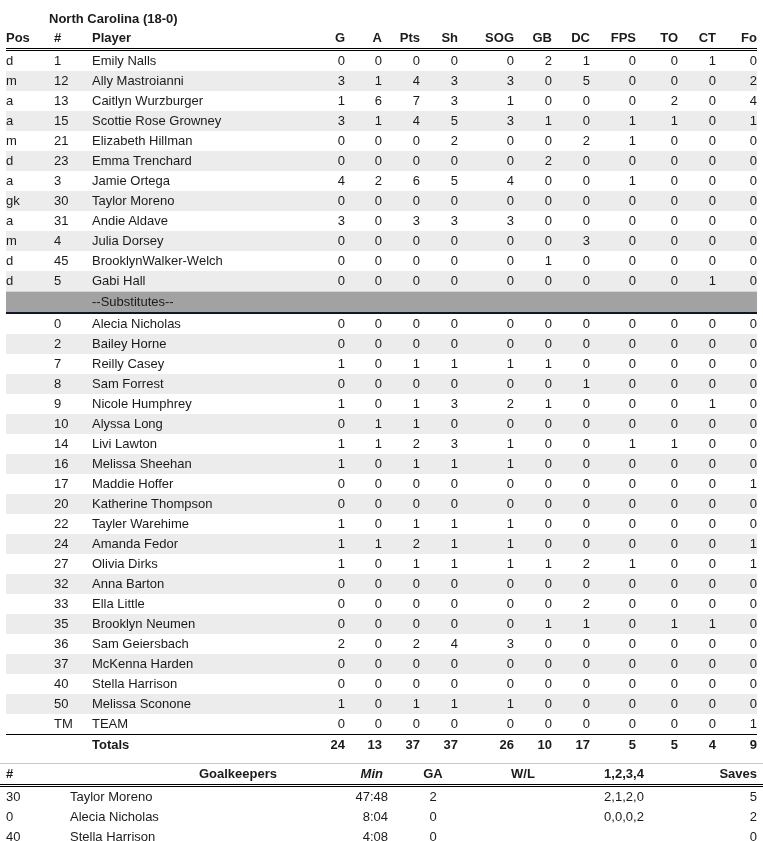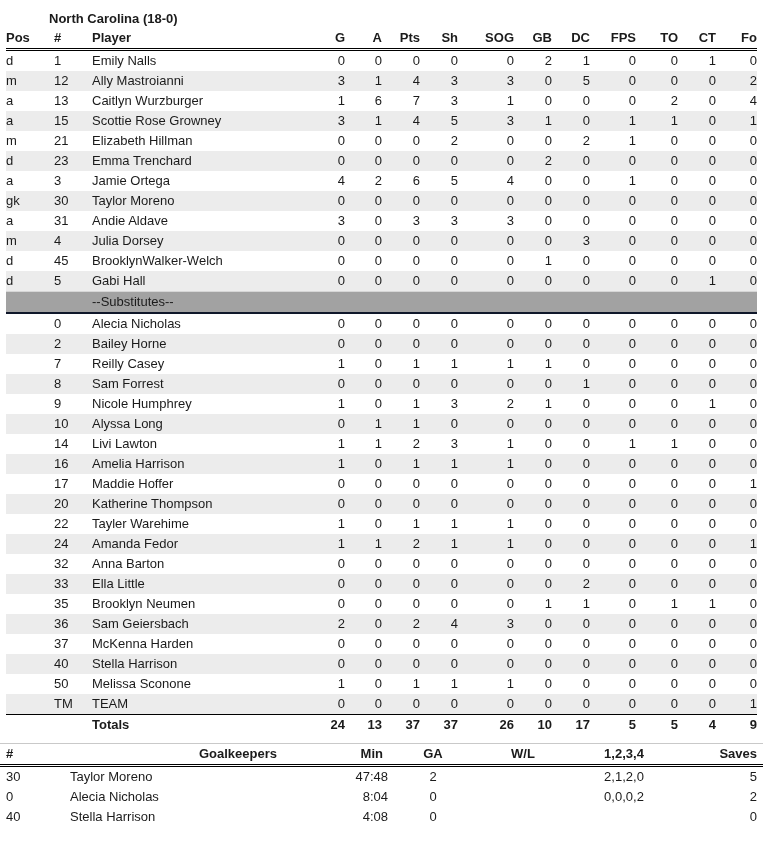--- a/index.html
+++ b/index.html
@@ -78,21 +78,21 @@
     white-space: nowrap;
   }
   .gkc-num   { left: 6px; }
   .gkc-name  { left: 70px; }
   .gkc-min   { left: 288px; width: 100px; text-align: right; }
   .gkc-ga    { left: 403px; width: 60px;  text-align: center; }
   .gkc-wl    { left: 488px; width: 70px;  text-align: center; }
   .gkc-q     { left: 554px; width: 140px; text-align: center; }
   .gkc-saves { left: 657px; width: 100px; text-align: right; }
   .gkh-name  { left: 138px; width: 200px; text-align: center; }
-  .gkh-min   { left: 283px; width: 100px; text-align: right; }
+  .gkh-min   { left: 283px; width: 100px; text-align: right; font-style: italic; }
 </style>
 </head>
 <body>
 
 <div class="page">
 
   <div class="team-title">North Carolina (18-0)</div>
 
   <table class="roster">
     <colgroup>
@@ -438,21 +438,21 @@
           <td class="col-right">0</td>
           <td class="col-right">0</td>
           <td class="col-right">1</td>
           <td class="col-right">1</td>
           <td class="col-right">0</td>
           <td class="col-right">0</td>
         </tr>
         <tr>
           <td class="col-left"></td>
           <td class="col-left">16</td>
-          <td class="col-left">Amelia Harrison</td>
+          <td class="col-left">Melissa Sheehan</td>
           <td class="col-right">1</td>
           <td class="col-right">0</td>
           <td class="col-right">1</td>
           <td class="col-right">1</td>
           <td class="col-right">1</td>
           <td class="col-right">0</td>
           <td class="col-right">0</td>
           <td class="col-right">0</td>
           <td class="col-right">0</td>
           <td class="col-right">0</td>
@@ -511,20 +511,36 @@
           <td class="col-left">24</td>
           <td class="col-left">Amanda Fedor</td>
           <td class="col-right">1</td>
           <td class="col-right">1</td>
           <td class="col-right">2</td>
           <td class="col-right">1</td>
           <td class="col-right">1</td>
           <td class="col-right">0</td>
           <td class="col-right">0</td>
           <td class="col-right">0</td>
+          <td class="col-right">0</td>
+          <td class="col-right">0</td>
+          <td class="col-right">1</td>
+        </tr>
+        <tr>
+          <td class="col-left"></td>
+          <td class="col-left">27</td>
+          <td class="col-left">Olivia Dirks</td>
+          <td class="col-right">1</td>
+          <td class="col-right">0</td>
+          <td class="col-right">1</td>
+          <td class="col-right">1</td>
+          <td class="col-right">1</td>
+          <td class="col-right">1</td>
+          <td class="col-right">2</td>
+          <td class="col-right">1</td>
           <td class="col-right">0</td>
           <td class="col-right">0</td>
           <td class="col-right">1</td>
         </tr>
         <tr>
           <td class="col-left"></td>
           <td class="col-left">32</td>
           <td class="col-left">Anna Barton</td>
           <td class="col-right">0</td>
           <td class="col-right">0</td>

